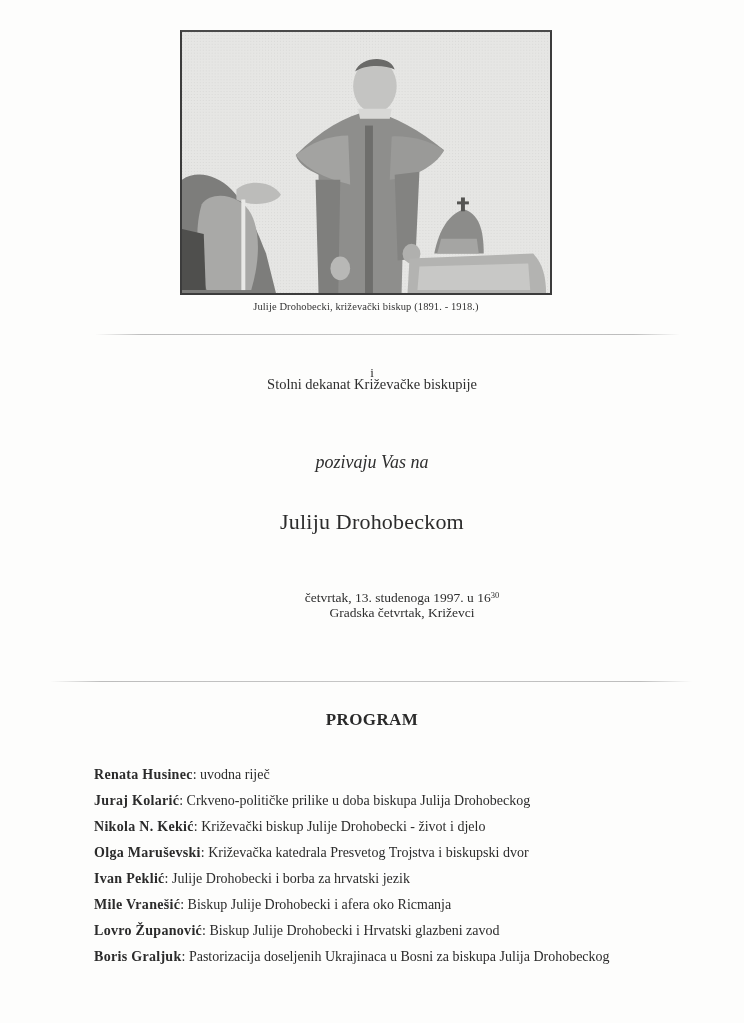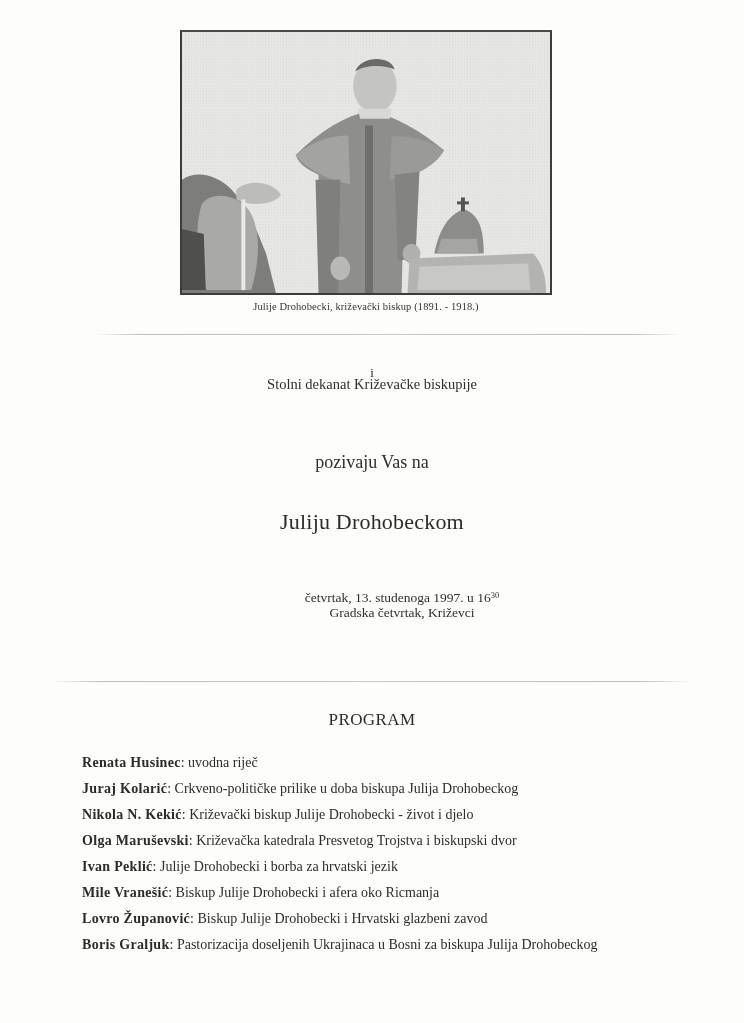--- a/index.html
+++ b/index.html
@@ -84,29 +84,29 @@
       color: #2e2e2e;
     }
     .date-line sup {
       font-size: 8.5px;
       vertical-align: top;
       position: relative;
       top: -2px;
     }
     .program-heading {
       font-size: 17px;
-      font-weight: normal;
+      font-weight: bold;
       color: #2a2a2a;
       letter-spacing: 0.4px;
     }
     .program-list {
       position: absolute;
       left: 82px;
       top: 750px;
-      margin: 0;
+      margin: 12px;
       padding: 0;
       list-style: none;
     }
     .program-item {
       font-size: 14px;
       line-height: 26px;
       height: 26px;
       white-space: nowrap;
       color: #2b2b2b;
     }
@@ -159,21 +159,21 @@
 </div>
 <div class="photo-caption">Julije Drohobecki, križevački biskup (1891. - 1918.)</div>
 
 <div class="divider top"></div>
 
 <div class="center-block" style="top:368px;">
   <div class="org-and">i</div>
   <div class="org-line">Stolni dekanat Križevačke biskupije</div>
 </div>
 
-<div class="center-block invite" style="top:452px;">pozivaju Vas na</div>
+<div class="center-block invite" style="top:452px;font-style:italic;">pozivaju Vas na</div>
 
 <div class="center-block" style="top:508px;">
   <div class="title-line">Juliju Drohobeckom</div>
 </div>
 
 <div class="center-block" style="top:590px;padding-left:30px;">
   <div class="date-line"><span>četvrtak, 13. studenoga 1997. u 16</span><sup>30</sup></div>
   <div class="date-line">Gradska četvrtak, Križevci</div>
 </div>
 

